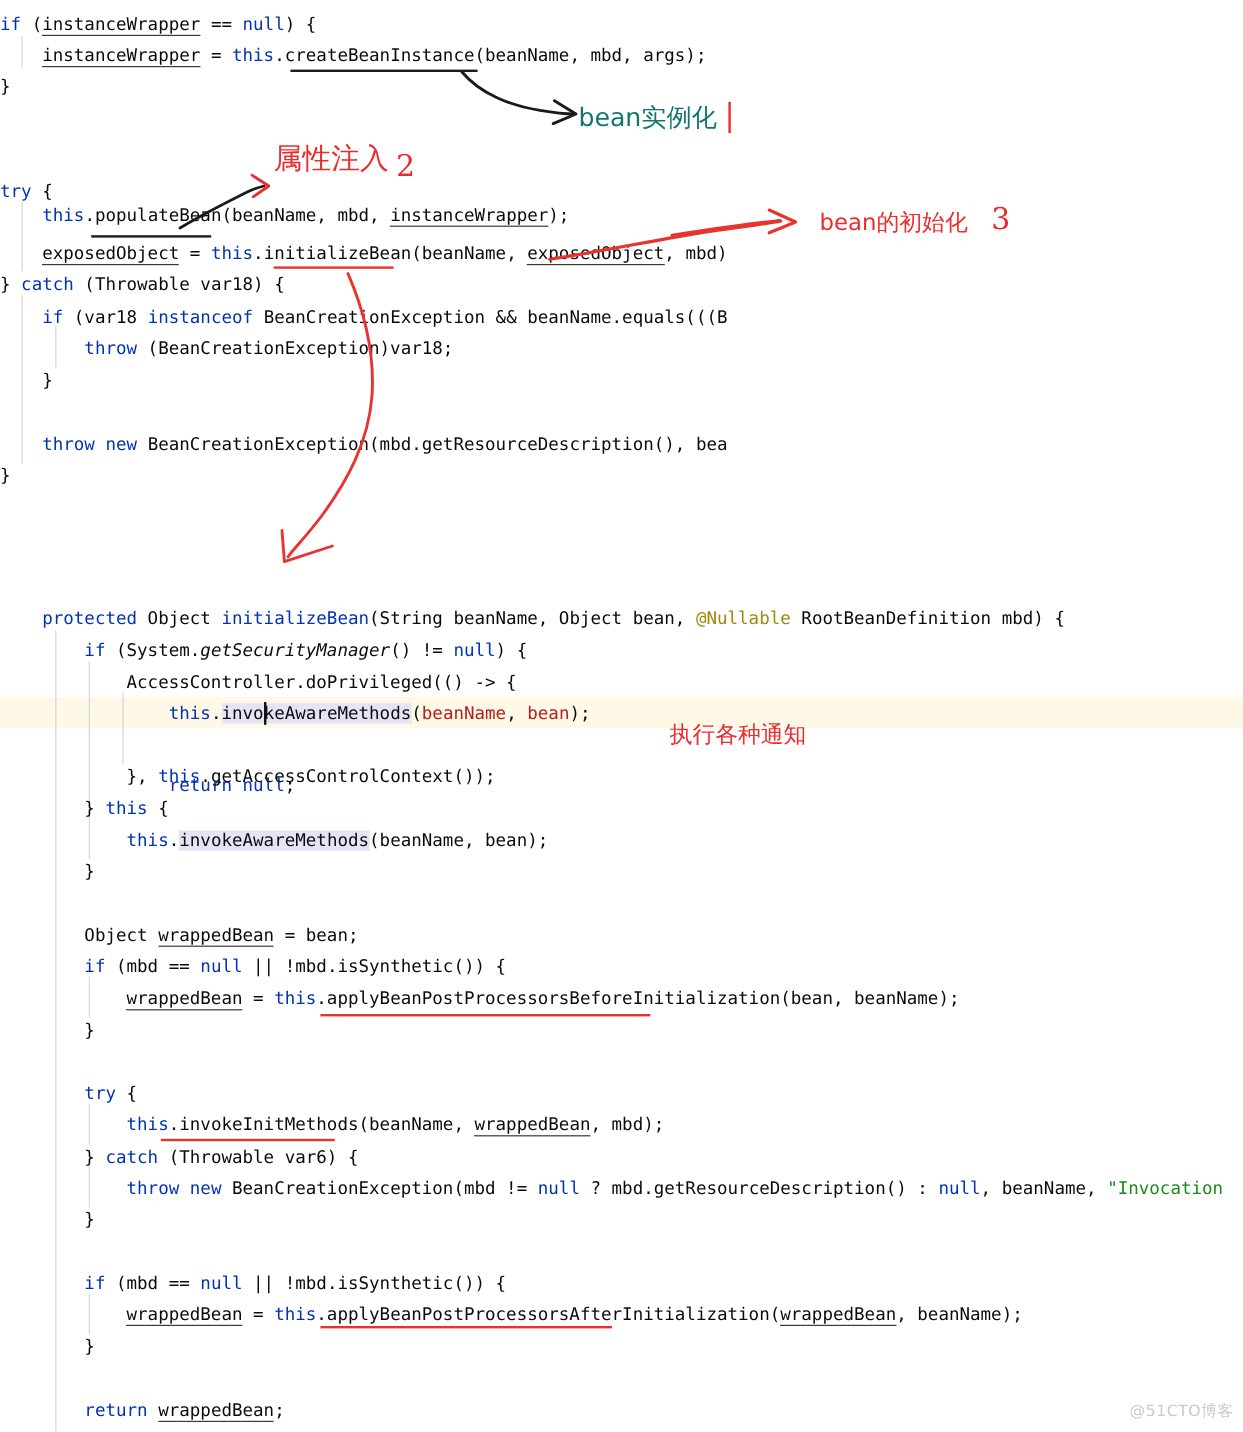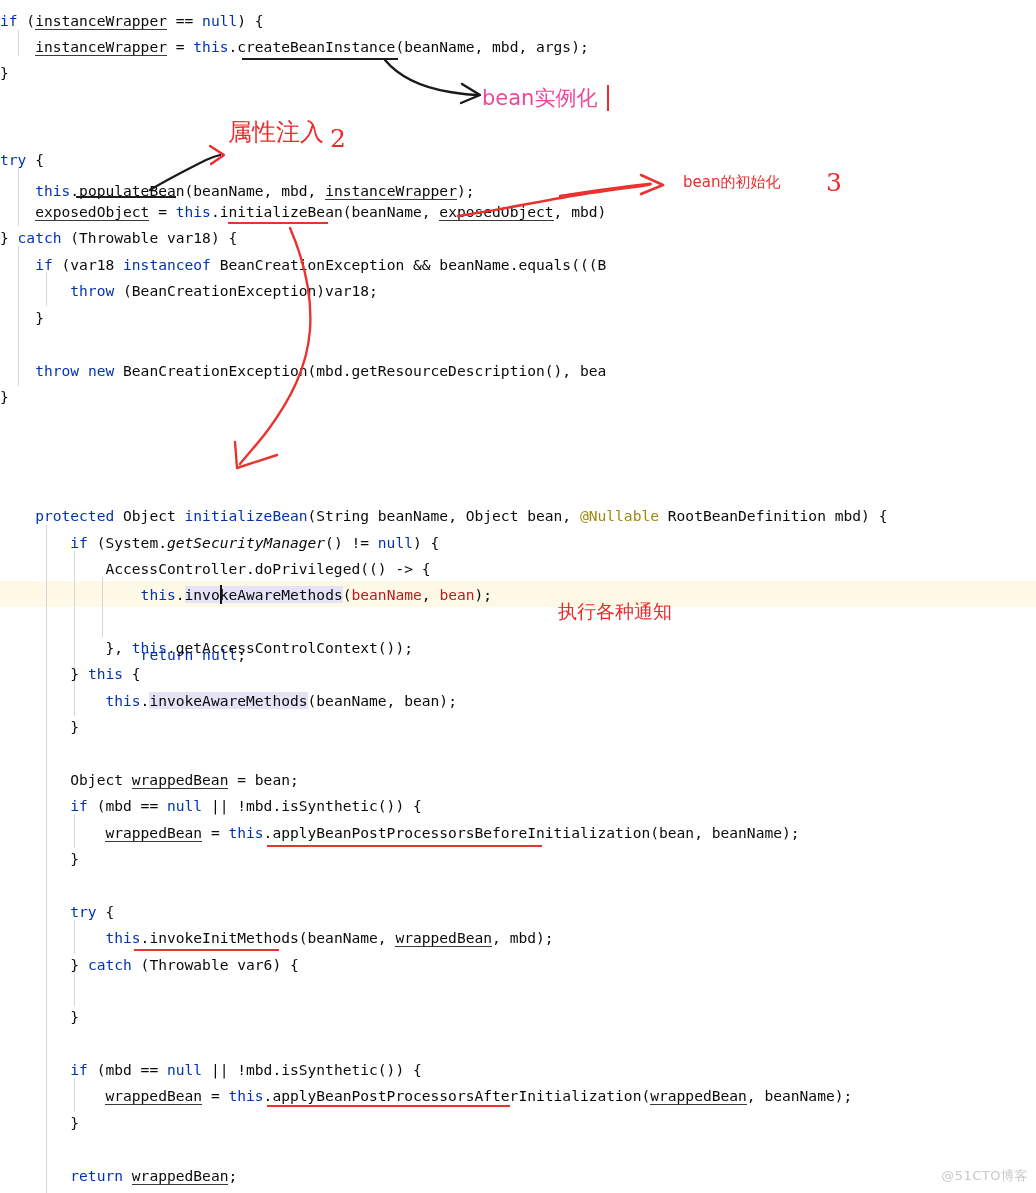--- a/index.html
+++ b/index.html
@@ -84,21 +84,21 @@
     width: 1036px;
     height: 1193px;
     pointer-events: none;
   }
 
   .note {
     position: absolute;
     white-space: nowrap;
     font-family: "DejaVu Sans", "Liberation Sans", sans-serif;
   }
-  .note-black { color: #ec4899; }
+  .note-black { color: #0f766e; }
   .note-red   { color: #ee2b2b; }
 
   
   .red-tick {
     position: absolute;
     width: 2px;
     background: #ee2b2b;
   }
 
   
@@ -144,21 +144,21 @@
   <div class="guide" style="left:74px; top:1078px; height:34px;"></div>
 
   <div class="code-line" style="top:34px;"><span class="txt">    <span class="u-black">instanceWrapper</span> = <span class="kw">this</span>.createBeanInstance(beanName, mbd, args);</span></div>
 
   <div class="code-line" style="top:8px;"><span class="txt"><span class="kw">if</span> (<span class="u-black">instanceWrapper</span> == <span class="kw">null</span>) {</span></div>
 
   <div class="code-line" style="top:60px;"><span class="txt">}</span></div>
 
   <div class="code-line" style="top:147px;"><span class="txt"><span class="kw">try</span> {</span></div>
 
-  <div class="code-line" style="top:178px;"><span class="txt">    <span class="kw">this</span>.populateBean(beanName, mbd, <span class="u-black">instanceWrapper</span>);</span></div>
+  <div class="code-line" style="top:167px;"><span class="txt">    <span class="kw">this</span>.populateBean(beanName, mbd, <span class="u-black">instanceWrapper</span>);</span></div>
 
   <div class="code-line" style="top:199px;"><span class="txt">    <span class="u-black">exposedObject</span> = <span class="kw">this</span>.initializeBean(beanName, <span class="u-black">exposedObject</span>, mbd)</span></div>
 
   <div class="code-line" style="top:225px;"><span class="txt">} <span class="kw">catch</span> (Throwable var18) {</span></div>
 
   <div class="code-line" style="top:252px;"><span class="txt">    <span class="kw">if</span> (var18 <span class="kw">instanceof</span> BeanCreationException &amp;&amp; beanName.equals(((B</span></div>
 
   <div class="code-line" style="top:278px;"><span class="txt">        <span class="kw">throw</span> (BeanCreationException)var18;</span></div>
 
   <div class="code-line" style="top:305px;"><span class="txt">    }</span></div>
@@ -192,20 +192,21 @@
   <div class="code-line" style="top:820px;"><span class="txt">            <span class="u-black">wrappedBean</span> = <span class="kw">this</span>.applyBeanPostProcessorsBeforeInitialization(bean, beanName);</span></div>
 
   <div class="code-line" style="top:846px;"><span class="txt">        }</span></div>
 
   <div class="code-line" style="top:899px;"><span class="txt">        <span class="kw">try</span> {</span></div>
 
   <div class="code-line" style="top:925px;"><span class="txt">            <span class="kw">this</span>.invokeInitMethods(beanName, <span class="u-black">wrappedBean</span>, mbd);</span></div>
 
   <div class="code-line" style="top:952px;"><span class="txt">        } <span class="kw">catch</span> (Throwable var6) {</span></div>
 
+  <div class="code-line" style="top:978px;"><span class="txt">            <span class="kw">throw</span> <span class="kw">new</span> BeanCreationException(mbd != <span class="kw">null</span> ? mbd.getResourceDescription() : <span class="kw">null</span>, beanName, <span class="str">"Invocation</span></span></div>
 
   <div class="code-line" style="top:1004px;"><span class="txt">        }</span></div>
 
   <div class="code-line" style="top:1057px;"><span class="txt">        <span class="kw">if</span> (mbd == <span class="kw">null</span> || !mbd.isSynthetic()) {</span></div>
 
   <div class="code-line" style="top:1083px;"><span class="txt">            <span class="u-black">wrappedBean</span> = <span class="kw">this</span>.applyBeanPostProcessorsAfterInitialization(<span class="u-black">wrappedBean</span>, beanName);</span></div>
 
   <div class="code-line" style="top:1110px;"><span class="txt">        }</span></div>
 
   <div class="code-line" style="top:1163px;"><span class="txt">        <span class="kw">return</span> <span class="u-black">wrappedBean</span>;</span></div>
@@ -238,20 +239,20 @@
 
 <div id="annotation-text-layer">
   <div class="note note-black" style="left:482px; top:84px; font-size:21px;">bean实例化</div>
 
   <div class="red-tick" style="left:607px; top:85px; height:26px;"></div>
 
   <div class="note note-red" style="left:228px; top:116px; font-size:24px;">属性注入</div>
 
   <div class="note note-red" style="left:330px; top:124px; font-size:25px; font-family:'DejaVu Serif', serif;">2</div>
 
-  <div class="note note-red" style="left:683px; top:173px; font-size:15px;">bean的初始化</div>
+  <div class="note note-red" style="left:683px; top:173px; font-size:19px;">bean的初始化</div>
 
   <div class="note note-red" style="left:826px; top:168px; font-size:25px; font-family:'DejaVu Serif', serif;">3</div>
 
   <div class="note note-red" style="left:558px; top:599px; font-size:19px;">执行各种通知</div>
 </div>
 
 <div id="watermark">@51CTO博客</div>
 
 </body></html>

